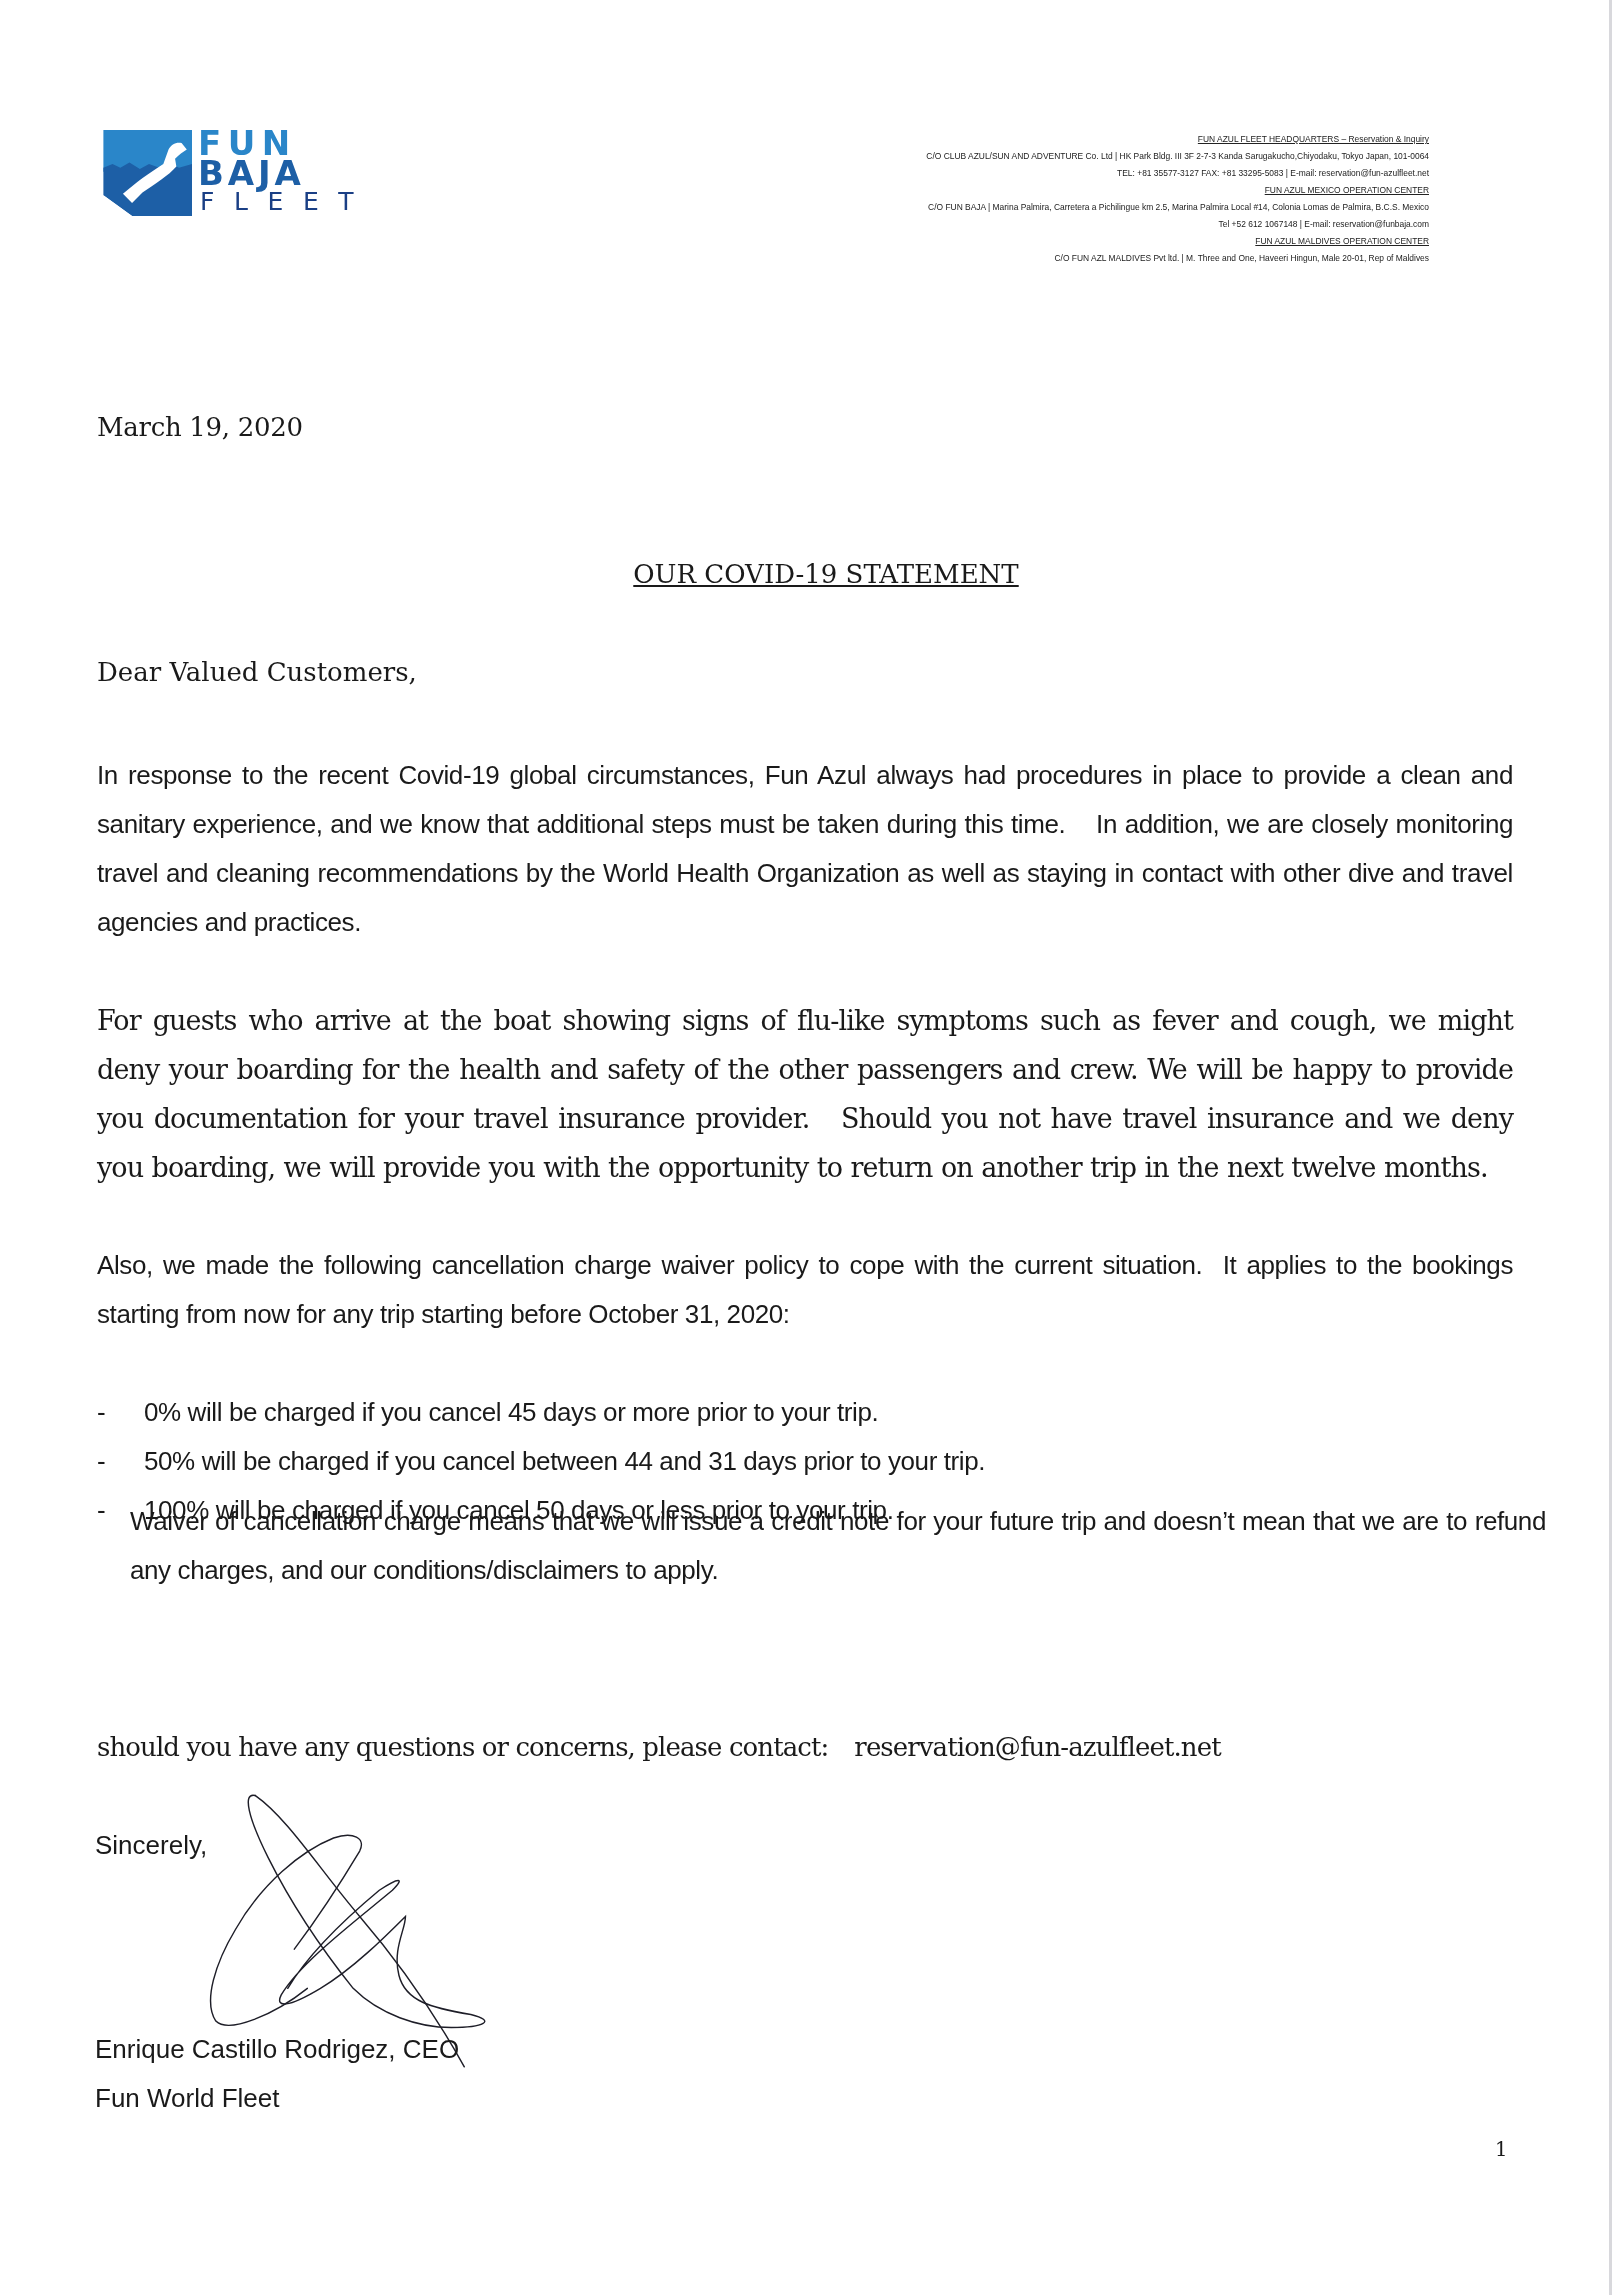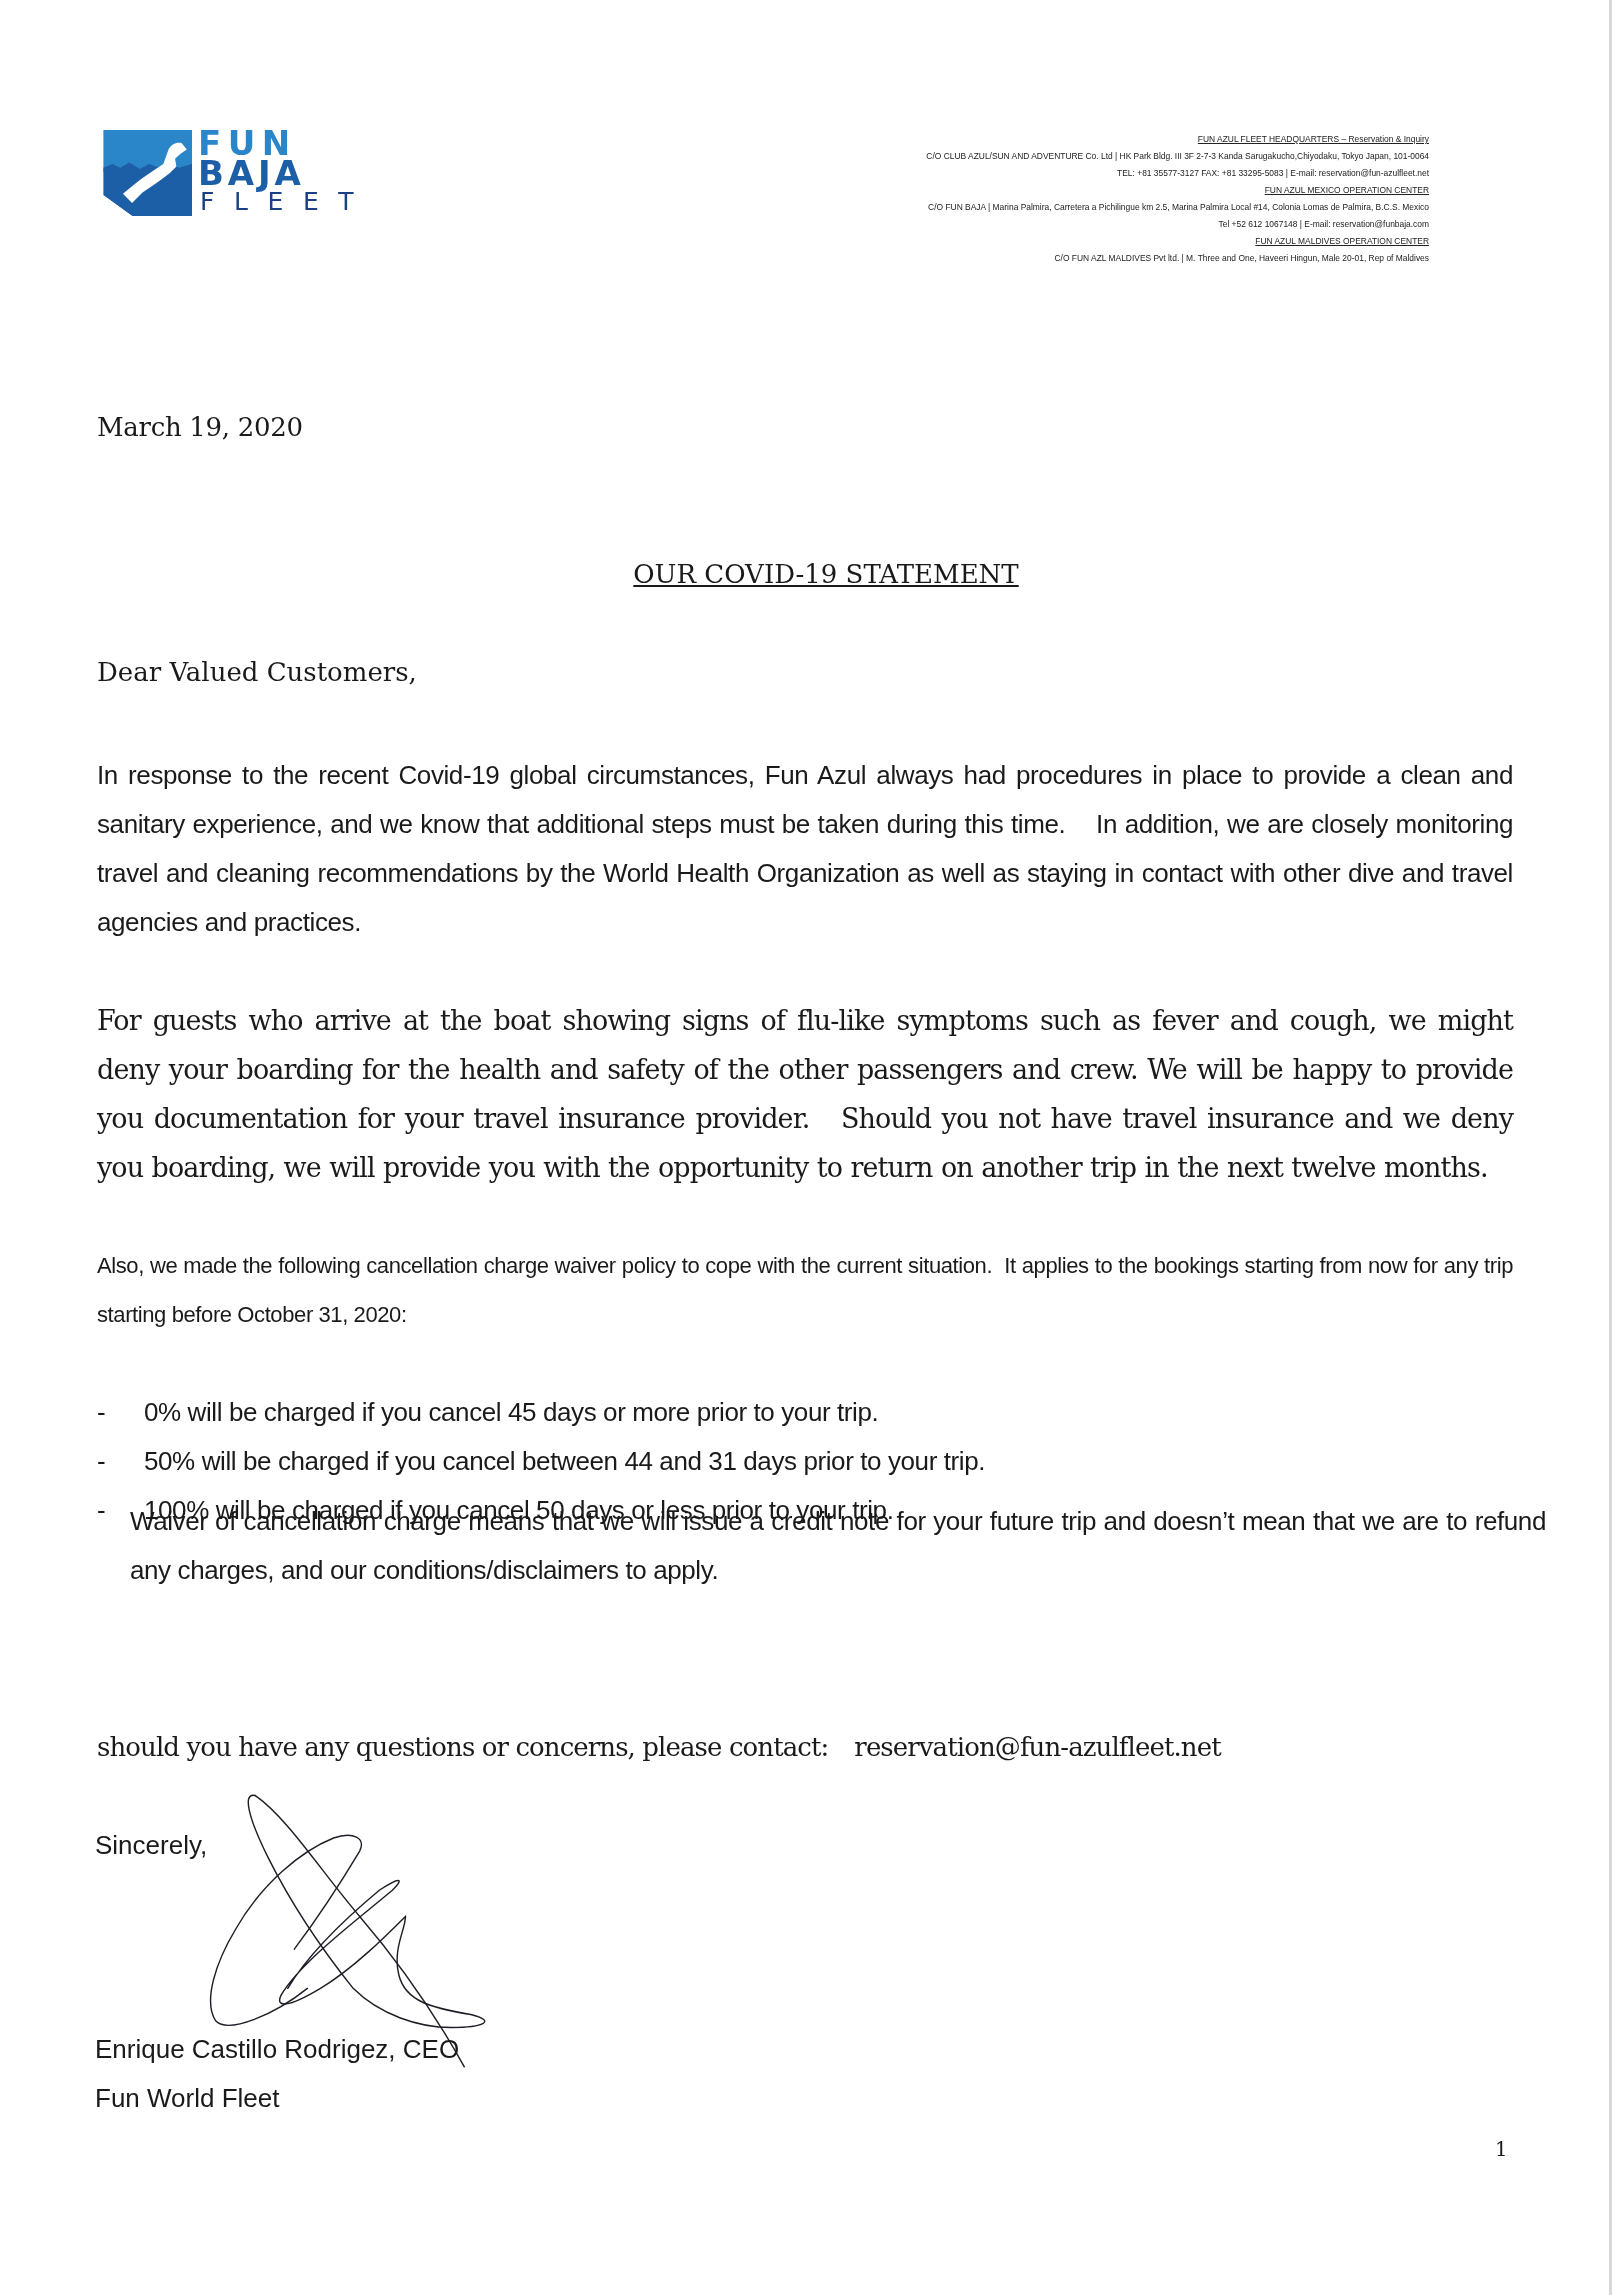--- a/index.html
+++ b/index.html
@@ -24,21 +24,21 @@
   .sans  { font-family: "Liberation Sans", sans-serif; }
 
   .date { position: absolute; left: 97px; top: 412px; font-size: 26px; letter-spacing: -0.3px; }
   .title { position: absolute; left: 0; width: 1611px; top: 559px; text-align: center; font-size: 26px; }
   .title span { text-decoration: underline; margin-left: 41px; }
   .salutation { position: absolute; left: 97px; top: 657px; font-size: 26px; }
 
   .para { position: absolute; left: 97px; width: 1416px; text-align: justify; text-align-last: left; }
   .p1 { top: 751px; font-size: 26px; line-height: 49px; letter-spacing: -0.4px; }
   .p2 { top: 996px; font-size: 27px; line-height: 49px; letter-spacing: -0.9px; word-spacing: 0.7px; }
-  .p3 { top: 1241px; font-size: 22px; line-height: 49px; letter-spacing: -0.4px; }
+  .p3 { top: 1241px; font-size: 26px; line-height: 49px; letter-spacing: -0.4px; }
 
   .bullets { position: absolute; left: 97px; top: 1388px; font-size: 26px; line-height: 49px; letter-spacing: -0.4px; margin: 0; padding: 0; list-style: none; }
   .bullets li { position: relative; padding-left: 47px; }
   .bullets .dash { position: absolute; left: 0; top: 0; }
 
   .p4 { top: 1497px; font-size: 26px; line-height: 49px; letter-spacing: -0.4px; margin-left: 33px; }
   .contact { position: absolute; left: 97px; top: 1732px; font-size: 26px; letter-spacing: -0.9px; }
   .contact .gap { display: inline-block; width: 26px; }
 
   .sincerely { position: absolute; left: 95px; top: 1830px; font-size: 26px; }

